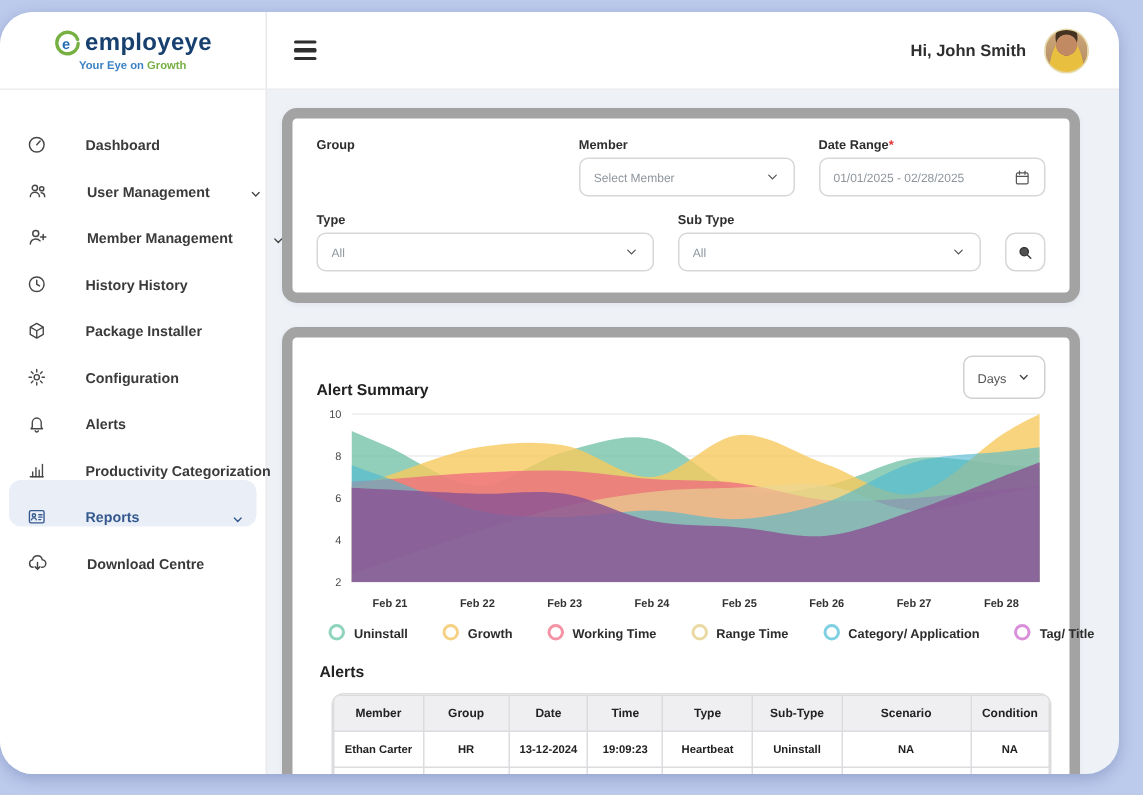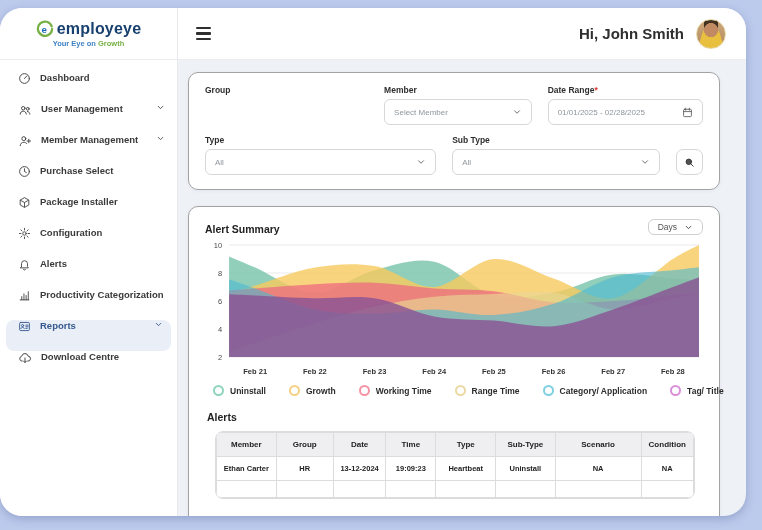--- a/index.html
+++ b/index.html
@@ -8,56 +8,56 @@
   .window{position:absolute;top:8px;left:0;right:16px;bottom:14px;background:#eef1f6;border-radius:22px;overflow:hidden;display:flex;box-shadow:0 3px 10px rgba(50,70,130,.28)}
 
   
   .sidebar{width:178px;background:#fff;border-right:1px solid #e9e9ec;flex-shrink:0;display:flex;flex-direction:column}
   .logo-block{height:52px;border-bottom:1px solid #ececef;display:flex;flex-direction:column;align-items:center;justify-content:center;gap:1px}
   .brand-row{display:flex;align-items:center;gap:3px}
   .brand-name{font-size:16px;font-weight:bold;color:#17406f;letter-spacing:.2px}
   .tagline{font-size:7.5px;color:#3d82c4;font-weight:bold}
   .tagline .accent{color:#76b043}
   .menu{padding:12px 0 0}
-  .menu-item{display:flex;align-items:flex-start;gap:9px;height:31px;padding:0 12px 0 18px;font-size:9.5px;color:#3a3a3a;font-weight:600;cursor:pointer;white-space:nowrap}
+  .menu-item{display:flex;align-items:flex-end;gap:26px;height:31px;padding:0 12px 0 18px;font-size:9.5px;color:#3a3a3a;font-weight:600;cursor:pointer;white-space:nowrap}
   .menu-item svg{flex-shrink:0;color:#474747}
   .menu-item .chev{margin-left:auto;color:#6c6c6c;display:flex}
   .menu-item.active{background:#e9eef7;border-radius:8px;margin:0 6px;padding:0 8px 0 12px;color:#35598f}
   .menu-item.active svg{color:#35598f}
 
   
   .main{flex:1;display:flex;flex-direction:column;min-width:0}
   .topbar{height:52px;background:#fff;border-bottom:1px solid #ececef;display:flex;align-items:center;padding:0 20px 0 18px;gap:12px;flex-shrink:0}
   .burger{display:flex;flex-direction:column;gap:3px;cursor:pointer}
   .burger span{display:block;width:15px;height:2.2px;background:#2f2f2f;border-radius:1px}
-  .greeting{margin-left:auto;font-size:15px;font-weight:bold;color:#2f2f2f}
+  .greeting{margin-left:auto;font-size:11px;font-weight:bold;color:#2f2f2f}
   .avatar{width:30px;height:30px;border-radius:50%;flex-shrink:0;border:1px solid #e7d9a9;background:
     radial-gradient(circle at 50% 36%, #c18a62 0 30%, rgba(0,0,0,0) 32%),
     radial-gradient(ellipse at 50% 18%, #43321f 0 36%, rgba(0,0,0,0) 38%),
     radial-gradient(ellipse at 50% 108%, #e8bf3f 0 58%, rgba(0,0,0,0) 60%),
     linear-gradient(#cfa87c, #b08a5e)}
 
   
   .content{flex:1;padding:12px 26px 0 10px;overflow:hidden}
-  .card{background:#fff;border:1px solid #a3a3a3;border-radius:10px;box-shadow:0 1px 4px rgba(20,40,80,.05)}
+  .card{background:#fff;border:7px solid #a3a3a3;border-radius:10px;box-shadow:0 1px 4px rgba(20,40,80,.05)}
   .filters-card{padding:12px 16px 14px;margin-bottom:16px}
   .filter-row{display:flex;gap:16px}
   .filter-row + .filter-row{margin-top:10px}
   .field{display:flex;flex-direction:column;min-width:0}
   .field label{font-size:8.5px;font-weight:bold;color:#2e2e2e;margin-bottom:4px}
   .control{height:26px;border:1px solid #d7d7da;border-radius:6px;display:flex;align-items:center;justify-content:space-between;gap:6px;padding:0 9px;font-size:8px;color:#8e959c;background:#fff;cursor:pointer}
   .control .val{overflow:hidden;text-overflow:ellipsis;white-space:nowrap}
   .req{color:#e03131}
   .f-group{flex:1.05}.f-member{flex:.95}.f-date{flex:1}.f-type{flex:1.58}.f-sub{flex:1.42}
   .search-btn{width:27px;height:26px;border:1px solid #d7d7da;border-radius:7px;display:flex;align-items:center;justify-content:center;align-self:flex-end;background:#fff;cursor:pointer;flex-shrink:0}
 
   .summary-card{padding:12px 16px 20px;min-height:420px}
   .card-head{display:flex;align-items:flex-end;justify-content:space-between;margin-bottom:2px}
   .card-title{font-size:10.5px;font-weight:bold;color:#222}
-  .days-select{border:1px solid #cfcfd4;border-radius:6px;height:16px;padding:0 9px;display:flex;align-items:center;gap:7px;font-size:8.5px;color:#555;cursor:pointer;background:#fff}
+  .days-select{border:1px solid #cfcfd4;border-radius:6px;height:29px;padding:0 9px;display:flex;align-items:center;gap:7px;font-size:8.5px;color:#555;cursor:pointer;background:#fff}
   #alert-chart{display:block;width:100%;height:146px}
 
   .legend{display:flex;align-items:center;gap:23px;margin:2px 0 0 8px}
   .legend-item{display:flex;align-items:center;gap:6px;font-size:8.5px;font-weight:bold;color:#2c2c2c;white-space:nowrap}
   .legend-dot{width:11px;height:11px;border-radius:50%;border:2px solid #ccc;background:#fff;flex-shrink:0}
 
   .alerts-title{font-size:10.5px;font-weight:bold;color:#222;margin:15px 0 8px 2px}
   .table-wrap{width:480px;margin-left:10px;border:1px solid #dcdcdf;border-radius:8px;overflow:hidden;background:#fff}
   table{width:100%;border-collapse:collapse;table-layout:fixed}
   th,td{border:1px solid #dcdcdf;text-align:center}
@@ -118,21 +118,21 @@
             <svg width="9" height="9" viewBox="0 0 24 24" fill="none" stroke="currentColor" stroke-width="2.4" stroke-linecap="round">
               <path d="M6 9l6 6 6-6"></path>
             </svg>
           </span>
       </div>
       <div class="menu-item">
         <svg width="13" height="13" viewBox="0 0 24 24" fill="none" stroke="currentColor" stroke-width="1.8" stroke-linecap="round">
             <circle cx="12" cy="12" r="9"></circle>
             <path d="M12 7v5l3.4 2"></path>
           </svg>
-        <span>Purchase Select</span>
+        <span>History History</span>
       </div>
       <div class="menu-item">
         <svg width="13" height="13" viewBox="0 0 24 24" fill="none" stroke="currentColor" stroke-width="1.7" stroke-linejoin="round">
             <path d="M12 3l8 4.5v9L12 21l-8-4.5v-9z"></path>
             <path d="M4 7.5l8 4.5 8-4.5M12 12v9"></path>
           </svg>
         <span>Package Installer</span>
       </div>
       <div class="menu-item">
         <svg width="13" height="13" viewBox="0 0 24 24" fill="none" stroke="currentColor" stroke-width="1.7" stroke-linecap="round">

